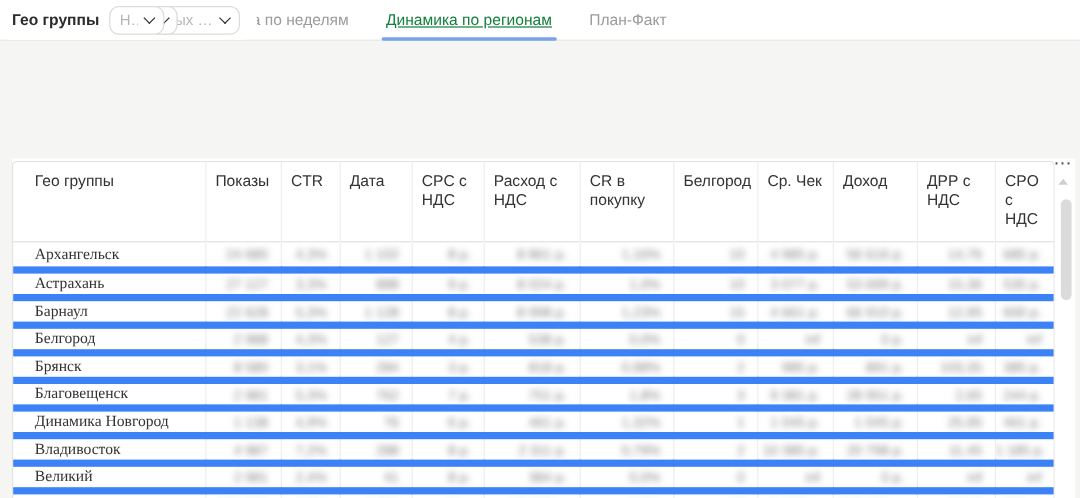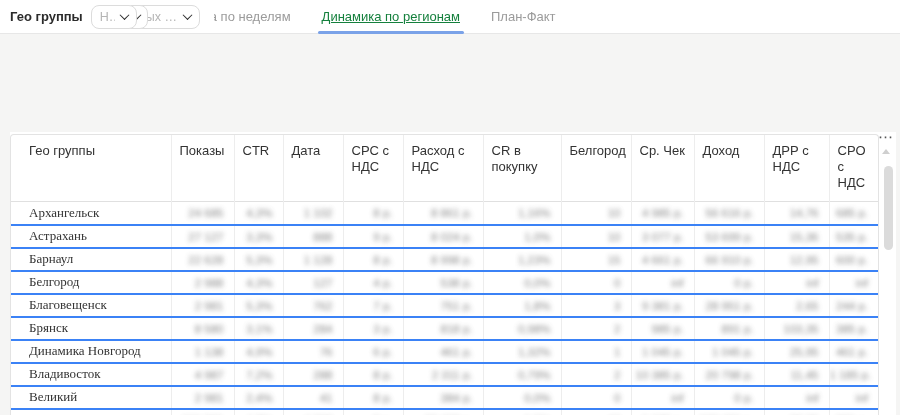--- a/index.html
+++ b/index.html
@@ -46,21 +46,21 @@
     height:290px; background:#fff; }
   .grid-wrap { position:absolute; left:0; top:2px; width:869px;
     border:1px solid #e3e3e3; border-radius:4px 4px 0 0; border-bottom:none;
     background:#fff; }
   table { border-collapse:collapse; table-layout:fixed; width:867px; }
   th { text-align:left; vertical-align:top; font-weight:normal; font-size:13px;
     color:#333; padding:8px 8px 10px 8px; line-height:16px; cursor:pointer; }
   th.geo-h { padding-left:18px; }
   th + th, td + td { border-left:1px solid #ededed; }
   thead tr { border-bottom:1px solid #e0e0e0; }
-  tbody tr { border-top:2px solid #3b82f6; }
+  tbody tr { border-top:6px solid #3b82f6; }
   tbody tr:first-child { border-top:none; }
   td { height:23px; font-size:13px; color:#333; white-space:nowrap; overflow:hidden; }
   td.geo { padding-left:18px;font-family:Liberation Serif, serif; }
   td.num { text-align:right; padding-right:10px; }
   .blur { filter:blur(2.6px); color:#6f6f6f; font-size:11.5px; opacity:.85; }
 
   
   .dots { position:absolute; top:0px; right:2px; font-size:15px; color:#555;
     letter-spacing:1px; line-height:10px; cursor:pointer; }
   .scroll-up { position:absolute; top:17px; right:6px; width:0; height:0;
@@ -219,48 +219,48 @@
             <td class="num"><span class="blur">4 р.</span></td>
             <td class="num"><span class="blur">538 р.</span></td>
             <td class="num"><span class="blur">0,0%</span></td>
             <td class="num"><span class="blur">0</span></td>
             <td class="num"><span class="blur">inf</span></td>
             <td class="num"><span class="blur">0 р.</span></td>
             <td class="num"><span class="blur">inf</span></td>
             <td class="num"><span class="blur">inf</span></td>
           </tr>
           <tr>
+            <td class="geo">Брянск</td>
+            <td class="num"><span class="blur">8 580</span></td>
+            <td class="num"><span class="blur">3,1%</span></td>
+            <td class="num"><span class="blur">284</span></td>
+            <td class="num"><span class="blur">3 р.</span></td>
+            <td class="num"><span class="blur">818 р.</span></td>
+            <td class="num"><span class="blur">0,98%</span></td>
+            <td class="num"><span class="blur">2</span></td>
+            <td class="num"><span class="blur">985 р.</span></td>
+            <td class="num"><span class="blur">891 р.</span></td>
+            <td class="num"><span class="blur">103,35</span></td>
+            <td class="num"><span class="blur">385 р.</span></td>
+          </tr>
+          <tr>
             <td class="geo">Благовещенск</td>
             <td class="num"><span class="blur">2 981</span></td>
             <td class="num"><span class="blur">5,3%</span></td>
             <td class="num"><span class="blur">762</span></td>
             <td class="num"><span class="blur">7 р.</span></td>
             <td class="num"><span class="blur">751 р.</span></td>
             <td class="num"><span class="blur">1,8%</span></td>
             <td class="num"><span class="blur">3</span></td>
             <td class="num"><span class="blur">9 381 р.</span></td>
             <td class="num"><span class="blur">28 951 р.</span></td>
             <td class="num"><span class="blur">2,65</span></td>
             <td class="num"><span class="blur">244 р.</span></td>
           </tr>
           <tr>
-            <td class="geo">Брянск</td>
-            <td class="num"><span class="blur">8 580</span></td>
-            <td class="num"><span class="blur">3,1%</span></td>
-            <td class="num"><span class="blur">284</span></td>
-            <td class="num"><span class="blur">3 р.</span></td>
-            <td class="num"><span class="blur">818 р.</span></td>
-            <td class="num"><span class="blur">0,98%</span></td>
-            <td class="num"><span class="blur">2</span></td>
-            <td class="num"><span class="blur">985 р.</span></td>
-            <td class="num"><span class="blur">891 р.</span></td>
-            <td class="num"><span class="blur">103,35</span></td>
-            <td class="num"><span class="blur">385 р.</span></td>
-          </tr>
-          <tr>
             <td class="geo">Динамика Новгород</td>
             <td class="num"><span class="blur">1 138</span></td>
             <td class="num"><span class="blur">4,9%</span></td>
             <td class="num"><span class="blur">76</span></td>
             <td class="num"><span class="blur">6 р.</span></td>
             <td class="num"><span class="blur">461 р.</span></td>
             <td class="num"><span class="blur">1,32%</span></td>
             <td class="num"><span class="blur">1</span></td>
             <td class="num"><span class="blur">1 045 р.</span></td>
             <td class="num"><span class="blur">1 045 р.</span></td>

